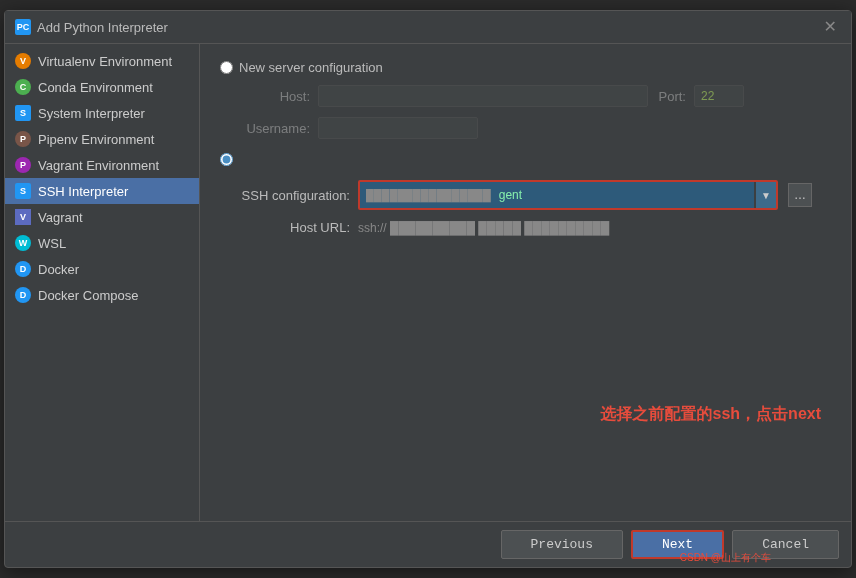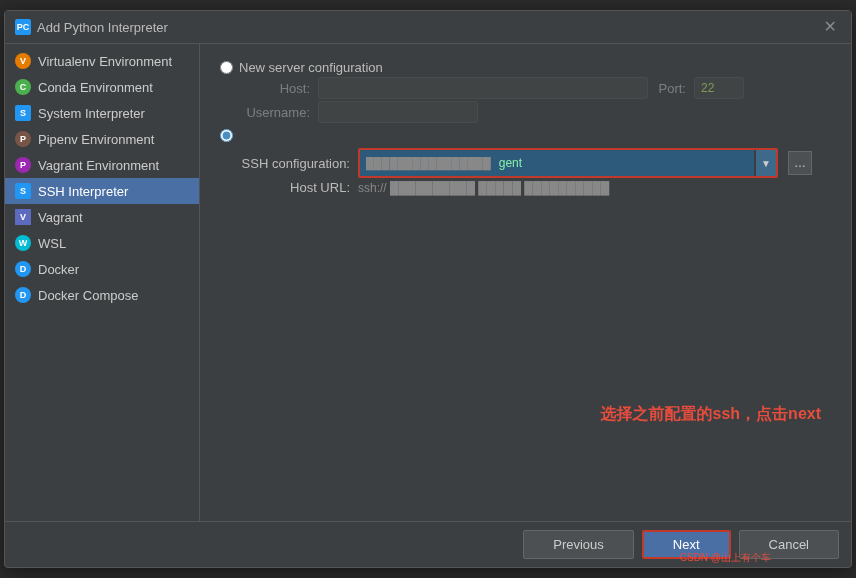--- a/index.html
+++ b/index.html
@@ -111,21 +111,21 @@
     .icon-letter {
       font-size: 9px;
       font-weight: bold;
       color: white;
     }
     .main-content {
       flex: 1;
       padding: 16px 20px;
       display: flex;
       flex-direction: column;
-      gap: 2px;
+      gap: 10px;
       position: relative;
     }
     .radio-row {
       display: flex;
       align-items: center;
       gap: 6px;
     }
     .radio-input {
       accent-color: #4a8ec2;
       cursor: pointer;
@@ -224,20 +224,21 @@
       flex-shrink: 0;
     }
     .btn {
       padding: 5px 29px;
       font-size: 13px;
       border-radius: 2px;
       cursor: pointer;
       border: 1px solid #666;
       color: #ccc;
       background: #4c5052;
+      font-family: Liberation Mono, monospace;
     }
     .btn-primary {
       background: #4a6fa5;
       border: 2px solid #c0392b;
       color: white;
     }
     .csdn-badge {
       position: absolute;
       bottom: 2px;
       right: 80px;

